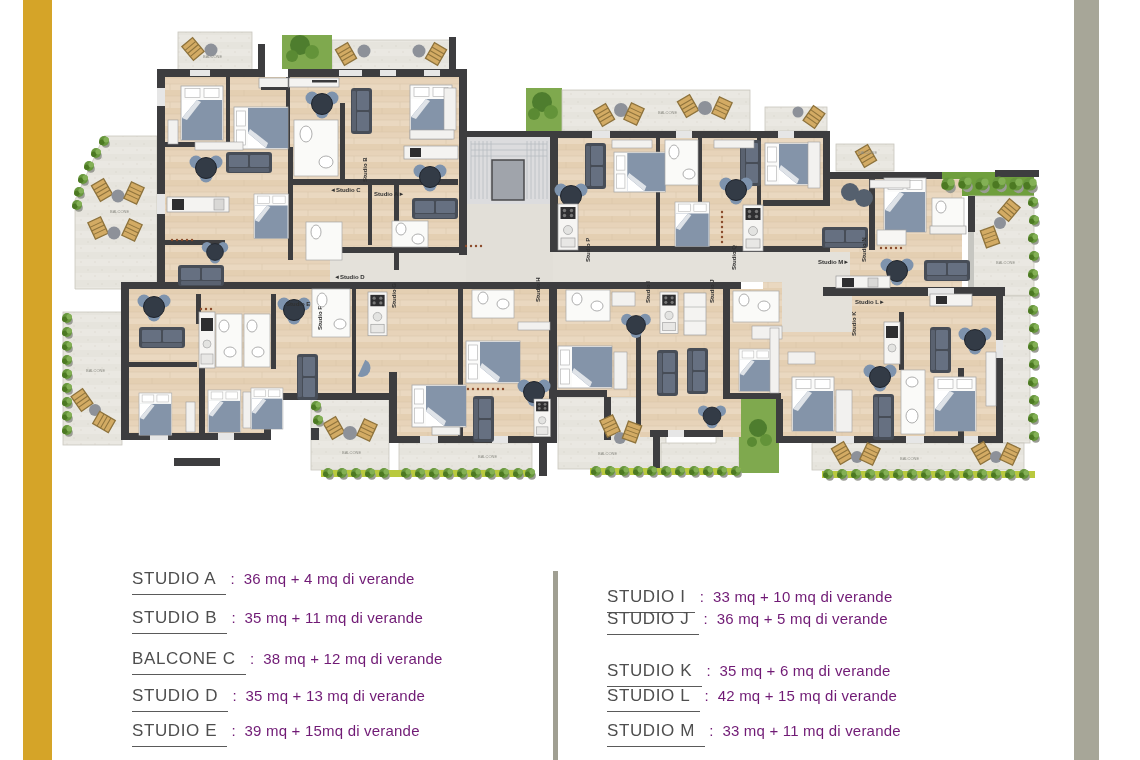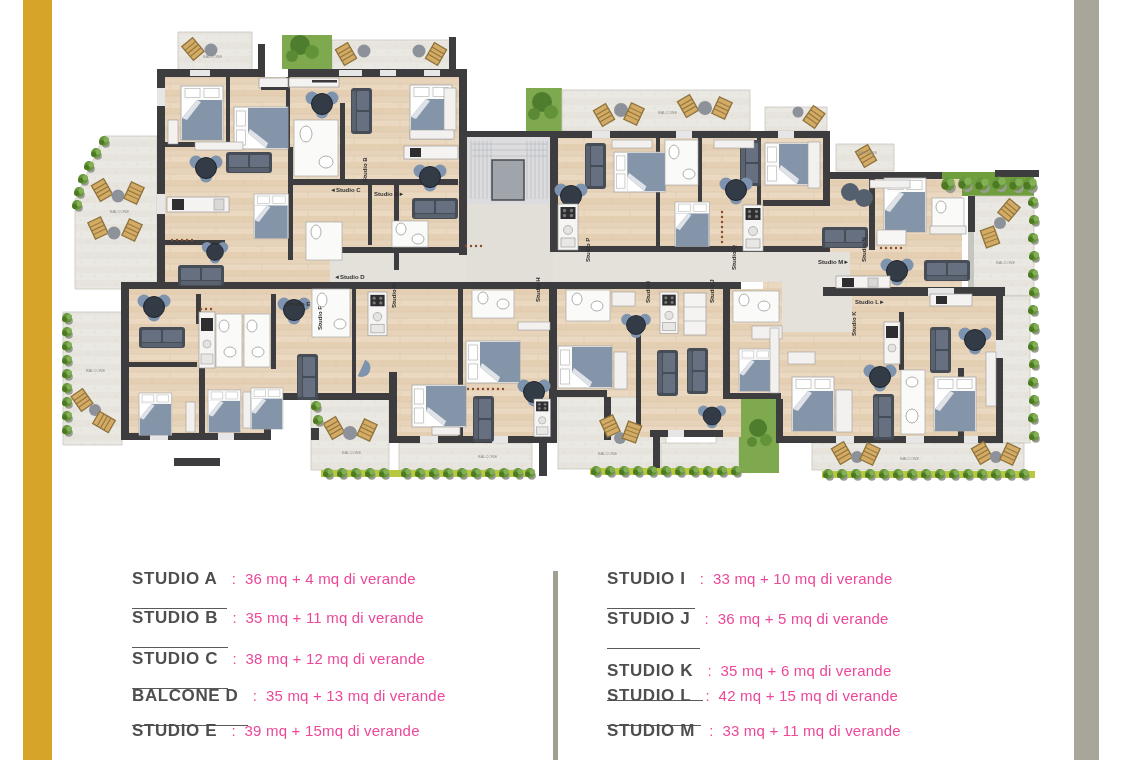--- a/index.html
+++ b/index.html
@@ -1,19 +1,19 @@
 <!DOCTYPE html>
 <html><head>
 <meta charset="utf-8">
 <style>
   html,body{margin:0;padding:0;background:#ffffff;width:1140px;height:760px;overflow:hidden;}
   body{font-family:"Liberation Sans",sans-serif;}
   .leg{position:absolute;white-space:nowrap;color:#4b4b4b;}
-  .lbl{font-size:17px;letter-spacing:0.6px;color:#4e4e4e;border-bottom:1.5px solid #5a5a5a;padding-bottom:20px;padding-right:10px;font-weight:bold;}
-  .dsc{font-size:15px;color:#ec4899;letter-spacing:0.2px;}
+  .lbl{font-size:17px;letter-spacing:0.6px;color:#4e4e4e;border-bottom:1.5px solid #5a5a5a;padding-bottom:6px;padding-right:10px;}
+  .dsc{font-size:15px;color:#701a75;letter-spacing:0.2px;}
 </style>
 </head>
 <body>
 <svg width="1140" height="760" viewBox="0 0 1140 760" style="position:absolute;left:0;top:0">
 <defs>
   <g id="bedV">
     <rect width="42" height="54" fill="#fbfbfa" stroke="#a8a8a8" stroke-width="0.8"></rect>
     <rect x="4" y="2.5" width="15" height="9" fill="#ffffff" stroke="#b8b8b8" stroke-width="0.7"></rect>
     <rect x="23" y="2.5" width="15" height="9" fill="#ffffff" stroke="#b8b8b8" stroke-width="0.7"></rect>
     <rect x="1" y="14" width="40" height="40" fill="#8494a9"></rect>
@@ -957,27 +957,27 @@
 </g>
 
 </svg>
 
 <div style="position:absolute;left:553px;top:571px;width:5px;height:189px;background:#a09f92"></div>
 
 <div class="leg" style="left:132px;top:569px"><span class="lbl">STUDIO A</span><span class="dsc">&nbsp;:&nbsp; 36 mq + 4 mq di verande</span></div>
 
 <div class="leg" style="left:132px;top:608px"><span class="lbl">STUDIO B</span><span class="dsc">&nbsp;:&nbsp; 35 mq + 11 mq di verande</span></div>
 
-<div class="leg" style="left:132px;top:649px"><span class="lbl">STUDIO C</span><span class="dsc">&nbsp;:&nbsp; 38 mq + 12 mq di verande</span></div>
-
-<div class="leg" style="left:132px;top:686px"><span class="lbl">BALCONE D</span><span class="dsc">&nbsp;:&nbsp; 35 mq + 13 mq di verande</span></div>
+<div class="leg" style="left:132px;top:649px"><span class="lbl">BALCONE C</span><span class="dsc">&nbsp;:&nbsp; 38 mq + 12 mq di verande</span></div>
+
+<div class="leg" style="left:132px;top:686px"><span class="lbl">STUDIO D</span><span class="dsc">&nbsp;:&nbsp; 35 mq + 13 mq di verande</span></div>
 
 <div class="leg" style="left:132px;top:721px"><span class="lbl">STUDIO E</span><span class="dsc">&nbsp;:&nbsp; 39 mq + 15mq di verande</span></div>
 
-<div class="leg" style="left:607px;top:569px"><span class="lbl">STUDIO I</span><span class="dsc">&nbsp;:&nbsp; 33 mq + 10 mq di verande</span></div>
+<div class="leg" style="left:607px;top:587px"><span class="lbl">STUDIO I</span><span class="dsc">&nbsp;:&nbsp; 33 mq + 10 mq di verande</span></div>
 
 <div class="leg" style="left:607px;top:609px"><span class="lbl">STUDIO J</span><span class="dsc">&nbsp;:&nbsp; 36 mq + 5 mq di verande</span></div>
 
 <div class="leg" style="left:607px;top:661px"><span class="lbl">STUDIO K</span><span class="dsc">&nbsp;:&nbsp; 35 mq + 6 mq di verande</span></div>
 
 <div class="leg" style="left:607px;top:686px"><span class="lbl">STUDIO L</span><span class="dsc">&nbsp;:&nbsp; 42 mq + 15 mq di verande</span></div>
 
 <div class="leg" style="left:607px;top:721px"><span class="lbl">STUDIO M</span><span class="dsc">&nbsp;:&nbsp; 33 mq + 11 mq di verande</span></div>
 
 </body></html>

